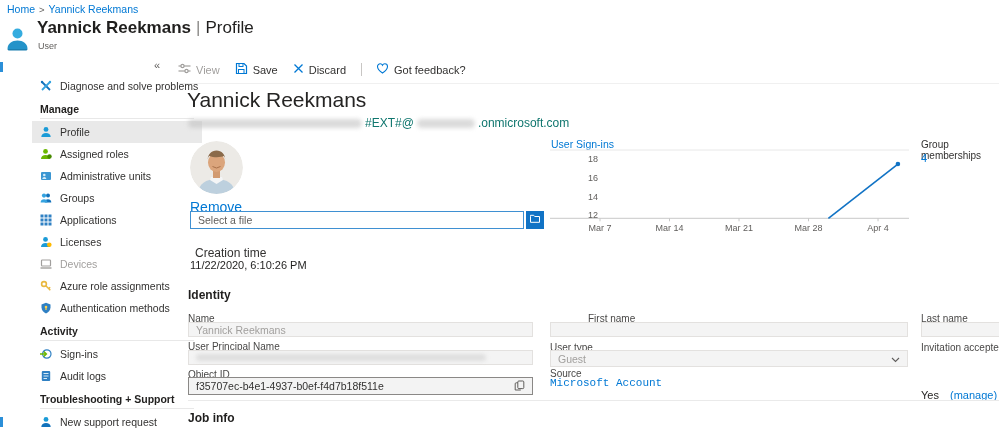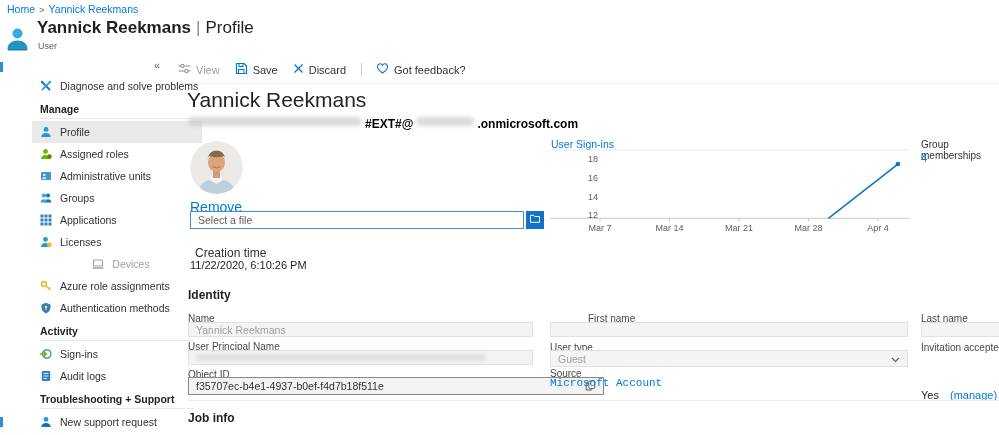--- a/index.html
+++ b/index.html
@@ -18,35 +18,35 @@
   .title-more{position:absolute;left:232px;top:17px;color:#605e5c;font-size:13px;letter-spacing:1px;cursor:pointer;}
   .entity-type{position:absolute;left:38px;top:41px;font-size:9px;color:#605e5c;}
 
   
   .sidebar{position:absolute;left:0;top:55px;width:170px;}
   .collapse-btn{position:absolute;right:10px;top:4px;color:#605e5c;font-size:11px;cursor:pointer;}
   .nav{position:absolute;left:0;top:20px;width:170px;padding-left:32px;}
   .nav-item{display:flex;align-items:center;height:22px;padding-left:8px;font-size:10.5px;cursor:pointer;}
   .nav-item .ico{width:12px;height:12px;margin-right:8px;flex:none;display:flex;align-items:center;}
   .nav-item.selected{background:#e9e9e9;}
-  .nav-item.disabled{color:#a19f9d;cursor:default;justify-content:center;}
+  .nav-item.disabled{color:#a19f9d;cursor:default;}
   .nav-section{font-weight:700;font-size:10.5px;padding:6px 0 3px 8px;color:#201f1e;}
   .nav-divider{border-bottom:1px solid #e8e8e8;margin:0 8px 2px 8px;}
   .edge-artifact{position:absolute;width:3px;height:10px;background:#2b8fd8;}
 
   
   .toolbar{position:absolute;left:178px;top:56px;right:0;height:27px;display:flex;align-items:center;
            border-bottom:1px solid #f0f0f0;}
   .tb-btn{display:flex;align-items:center;gap:5px;margin-right:15px;font-size:11px;color:#323130;cursor:pointer;white-space:nowrap;}
   .tb-btn.disabled{color:#a19f9d;cursor:default;}
   .tb-sep{border-left:1px solid #c8c6c4;height:13px;margin-right:14px;}
 
   
   .h1{position:absolute;left:187px;top:88px;font-size:21px;font-weight:400;color:#252423;}
-  .email-line{position:absolute;left:188px;top:117px;display:flex;height:12px;font-size:12px;font-weight:700;color:#000000;}
+  .email-line{position:absolute;left:188px;top:117px;display:flex;align-items:center;height:12px;font-size:12px;font-weight:400;color:#0f766e;}
   .redact{background:#c2c2c2;opacity:.6;filter:blur(2px);border-radius:5px;height:9px;display:inline-block;}
   .photo{position:absolute;left:190px;top:141px;width:53px;height:53px;border-radius:50%;overflow:hidden;}
   .remove-link{position:absolute;left:190px;top:199px;font-size:14px;}
   .file-row{position:absolute;left:190px;top:211px;display:flex;}
   .file-input{width:334px;height:18px;box-sizing:border-box;border:1px solid #3f90d2;background:#fff;
               font-size:10.5px;color:#605e5c;padding:0 7px;outline:none;font-family:inherit;}
   .file-input::placeholder{color:#605e5c;opacity:1;}
   .browse-btn{width:18px;height:18px;margin-left:2px;background:#1173c5;border:none;display:flex;align-items:center;justify-content:center;cursor:pointer;padding:0;}
   .hint{position:absolute;left:190px;top:232px;font-size:10px;color:#323130;}
   .c-label{position:absolute;left:195px;top:246px;font-size:12px;color:#323130;}
@@ -354,21 +354,21 @@
     <div class="f-input" style="left:0;top:34px;width:345px;">
         <span>Yannick Reekmans</span>
       </div>
 
     <div class="f-label" style="left:0;top:53px;">User Principal Name</div>
     <div class="f-input" style="left:0;top:62px;width:345px;">
         <span class="redact" style="width:290px;height:7px;background:#cfcfcf;"></span>
       </div>
 
     <div class="f-label" style="left:0;top:81px;">Object ID</div>
-    <div class="f-input objid" style="left:0;top:89px;width:416px;">
+    <div class="f-input objid" style="left:0;top:89px;width:345px;">
       <span>f35707ec-b4e1-4937-b0ef-f4d7b18f511e</span>
       <button class="copy-btn">
           <span><svg width="11" height="11" viewBox="0 0 11 11">
               <rect x="3.8" y="1" width="6" height="7.6" rx="1" fill="none" stroke="#605e5c"></rect>
               <path d="M3.8 2.8H2.2a1 1 0 0 0-1 1V10h5.6" fill="none" stroke="#605e5c"></path>
             </svg></span>
         </button>
     </div>
 
     <div class="f-label" style="left:362px;top:25px;padding-left:38px;">First name</div>

